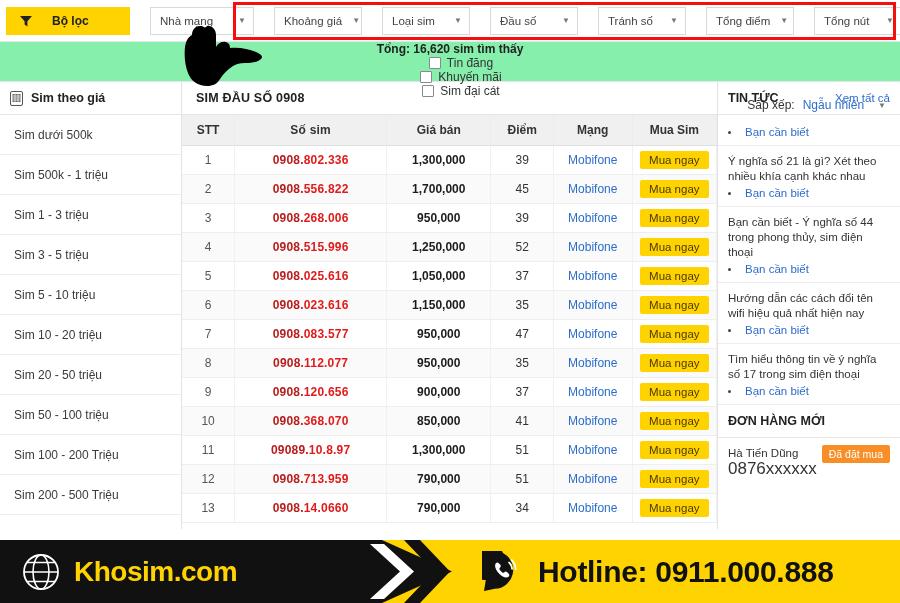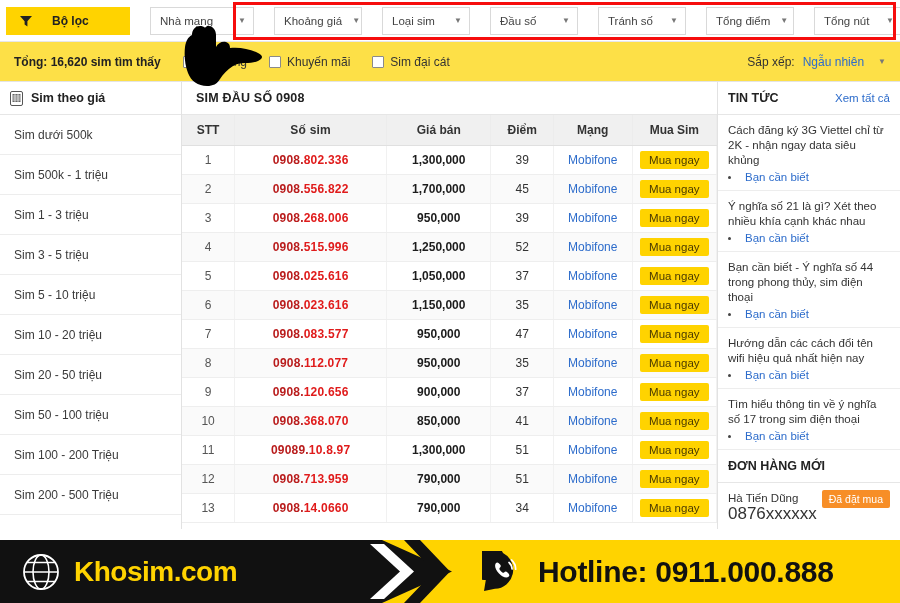--- a/index.html
+++ b/index.html
@@ -59,26 +59,27 @@
   .redbox{
     position:absolute;
     left:233px; top:2px; right:4px; height:38px;
     border:3px solid #f60d0d;
     pointer-events:none;
   }
 
   
   .subbar{
     height:40px;
-    background:#fde047;
+    background:#86efac;
     display:flex;
     align-items:center;
     padding:0 14px;
     border-bottom:1px solid #e4e4e4;
     position:relative;
+    flex-direction:column;
   }
   .total{ font-size:12px; font-weight:bold; color:#222; }
   .chk{
     display:flex; align-items:center; gap:6px;
     margin-left:22px; font-size:12px; color:#333; cursor:pointer;
   }
   .chk .box{
     width:12px;height:12px;border:1px solid #8a8a8a;background:#fff;
     display:inline-block;border-radius:1px;flex:0 0 auto;
   }
@@ -443,21 +444,20 @@
     </table>
   </div>
 
   <div class="rightcol">
     <div class="r-head">
       <span class="t">TIN TỨC</span>
       <span class="a">Xem tất cả</span>
     </div>
     <div id="news-list">
         <div class="news-item">
-          <div class="news-title">Cách đăng ký 3G Viettel chỉ từ 2K - nhận ngay data siêu khủng</div>
           <div class="news-tag">
             <span class="dot"></span>
             <span>Bạn cần biết</span>
           </div>
         </div>
         <div class="news-item">
           <div class="news-title">Ý nghĩa số 21 là gì? Xét theo nhiều khía cạnh khác nhau</div>
           <div class="news-tag">
             <span class="dot"></span>
             <span>Bạn cần biết</span>

